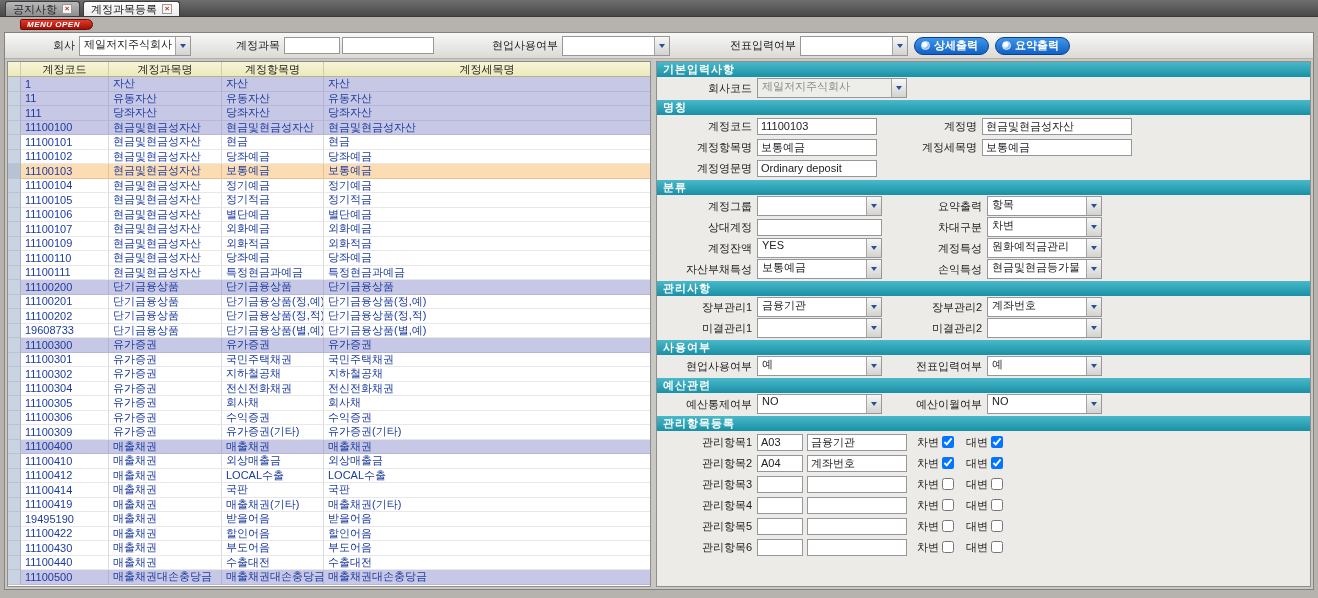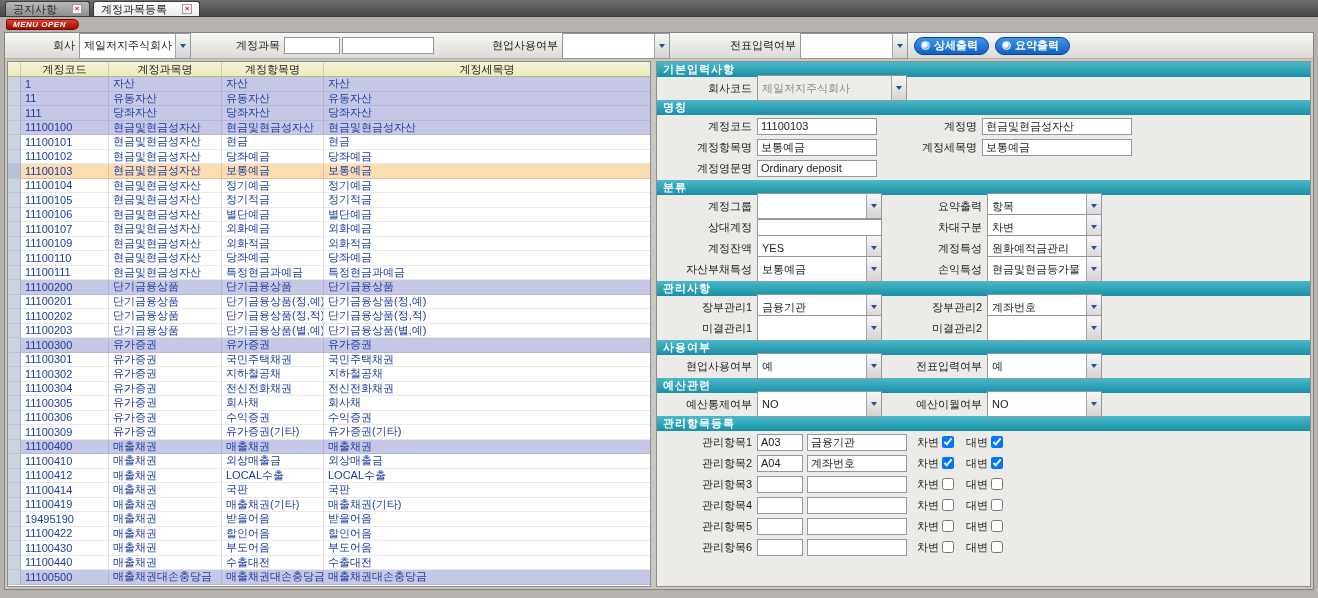--- a/index.html
+++ b/index.html
@@ -10,32 +10,32 @@
     font-size:11px;
     overflow:hidden;
   }
   
   .tabbar {
     height:17px; background:linear-gradient(#6e6e6e,#484848);
     display:flex; align-items:flex-end; padding-left:5px; gap:3px;
     border-bottom:1px solid #3a3a3a;
   }
   .tab {
-    height:15px; display:flex; align-items:center; gap:15px;
+    height:15px; display:flex; align-items:center; gap:5px;
     padding:0 7px; font-size:11px; border-radius:3px 3px 0 0; cursor:default;
     border:1px solid #3c3c3c; border-bottom:none;
   }
   .tab.inactive { background:linear-gradient(#b9b9b9,#8f8f8f); color:#26262e; }
   .tab.active { background:linear-gradient(#ffffff,#ececec); color:#111; }
   .tabclose {
     width:10px; height:10px; background:#f6f6f6; border:1px solid #9a9a9a;
     color:#b03030; font-size:8px; line-height:8px; text-align:center; font-weight:bold;
   }
   
-  .menurow { height:13px; padding-left:6px;text-decoration:underline; }
+  .menurow { height:13px; padding-left:20px;text-decoration:underline; }
   .menu-open {
     display:inline-block; height:11px; line-height:10px;
     background:linear-gradient(#e43a2a,#9d0f06); color:#fff;
     font-size:8px; font-weight:bold; font-style:italic;
     padding:0 12px 0 6px; border-radius:2px 7px 7px 2px; border:1px solid #6f0a04;
     letter-spacing:.5px; cursor:pointer;
   }
   
   .main {
     margin:2px 4px 0 4px; height:558px;
@@ -48,22 +48,22 @@
     background:linear-gradient(#f8f8f7,#dbdad5);
     border-bottom:1px solid #b2b0ab;
     display:flex; align-items:center; padding:0 8px;
   }
   .tlabel { color:#1c1c1c; margin-right:4px; }
   .ti {
     height:17px; border:1px solid #97969a; background:#fff;
     font-size:11px; font-family:inherit; padding:0 3px; color:#222;
   }
   .dd {
-    height:26px; border:1px solid #97969a; background:#fff;
-    position:relative; display:flex; align-items:center;
+    height:20px; border:1px solid #97969a; background:#fff;
+    position:relative; display:flex; align-items:flex-start;
     padding:0 18px 0 4px; color:#222; cursor:pointer; white-space:nowrap; overflow:hidden;
   }
   .dd .arrow {
     position:absolute; right:0; top:0; bottom:0; width:15px;
     background:linear-gradient(#f7f7f7,#d4d3d0); border-left:1px solid #a6a5a2;
     display:flex; align-items:center; justify-content:center;
   }
   .dd .arrow i {
     width:0; height:0; border-left:3.5px solid transparent;
     border-right:3.5px solid transparent; border-top:4.5px solid #27509b;
@@ -308,21 +308,21 @@
       </div>
           <div class="grid-row row-normal">
         <div class="sel"></div>
         <div class="c">11100202</div>
         <div class="c">단기금융상품</div>
         <div class="c">단기금융상품(정,적)</div>
         <div class="c" style="border-right:none">단기금융상품(정,적)</div>
       </div>
           <div class="grid-row row-normal">
         <div class="sel"></div>
-        <div class="c">11100203</div>
+        <div class="c">19608733</div>
         <div class="c">단기금융상품</div>
         <div class="c">단기금융상품(별,예)</div>
         <div class="c" style="border-right:none">단기금융상품(별,예)</div>
       </div>
           <div class="grid-row row-group">
         <div class="sel"></div>
         <div class="c">11100300</div>
         <div class="c">유가증권</div>
         <div class="c">유가증권</div>
         <div class="c" style="border-right:none">유가증권</div>

